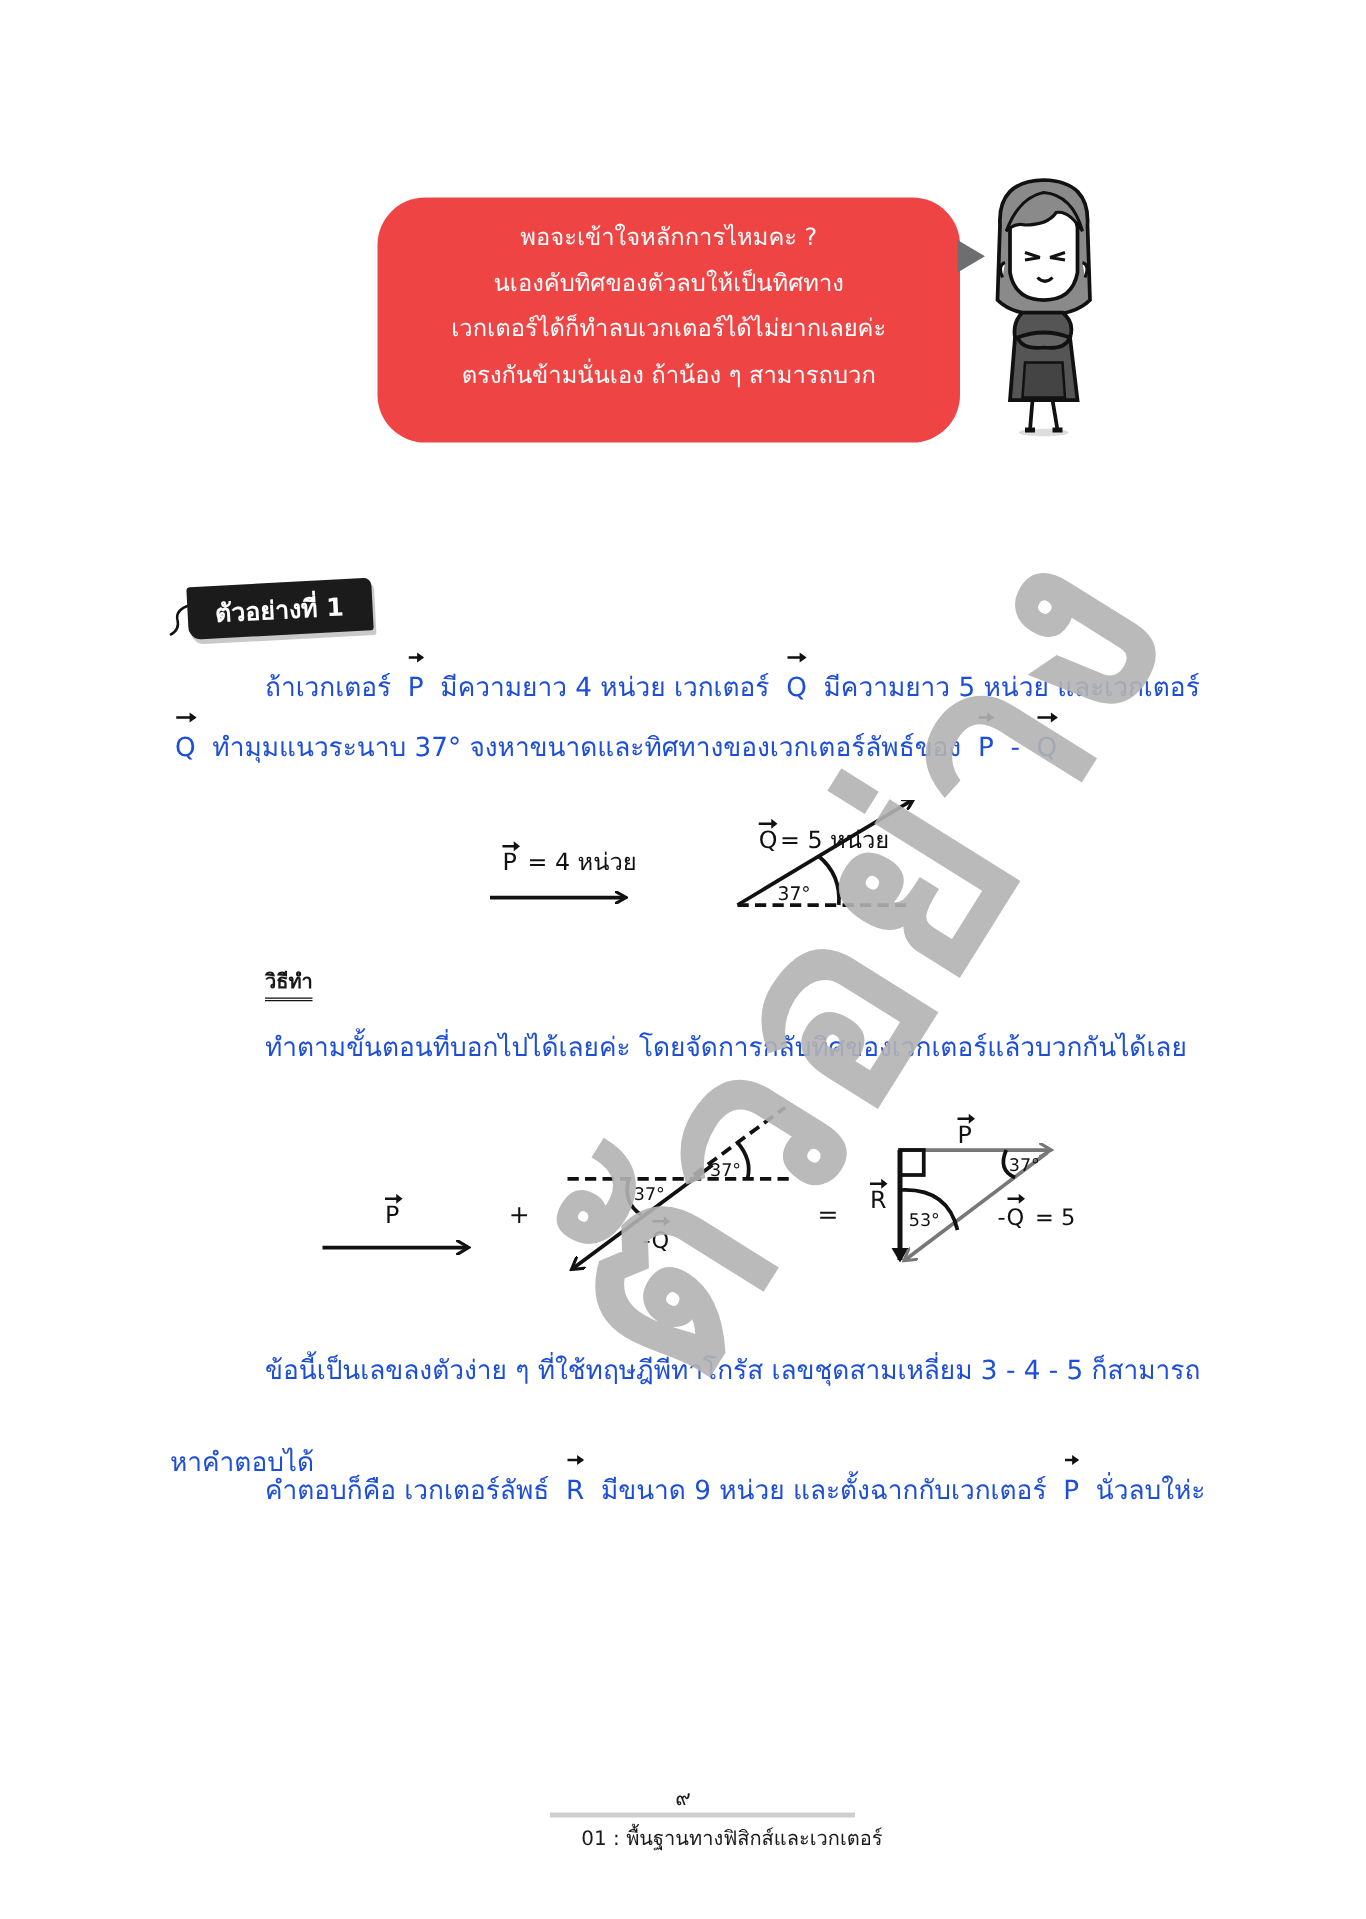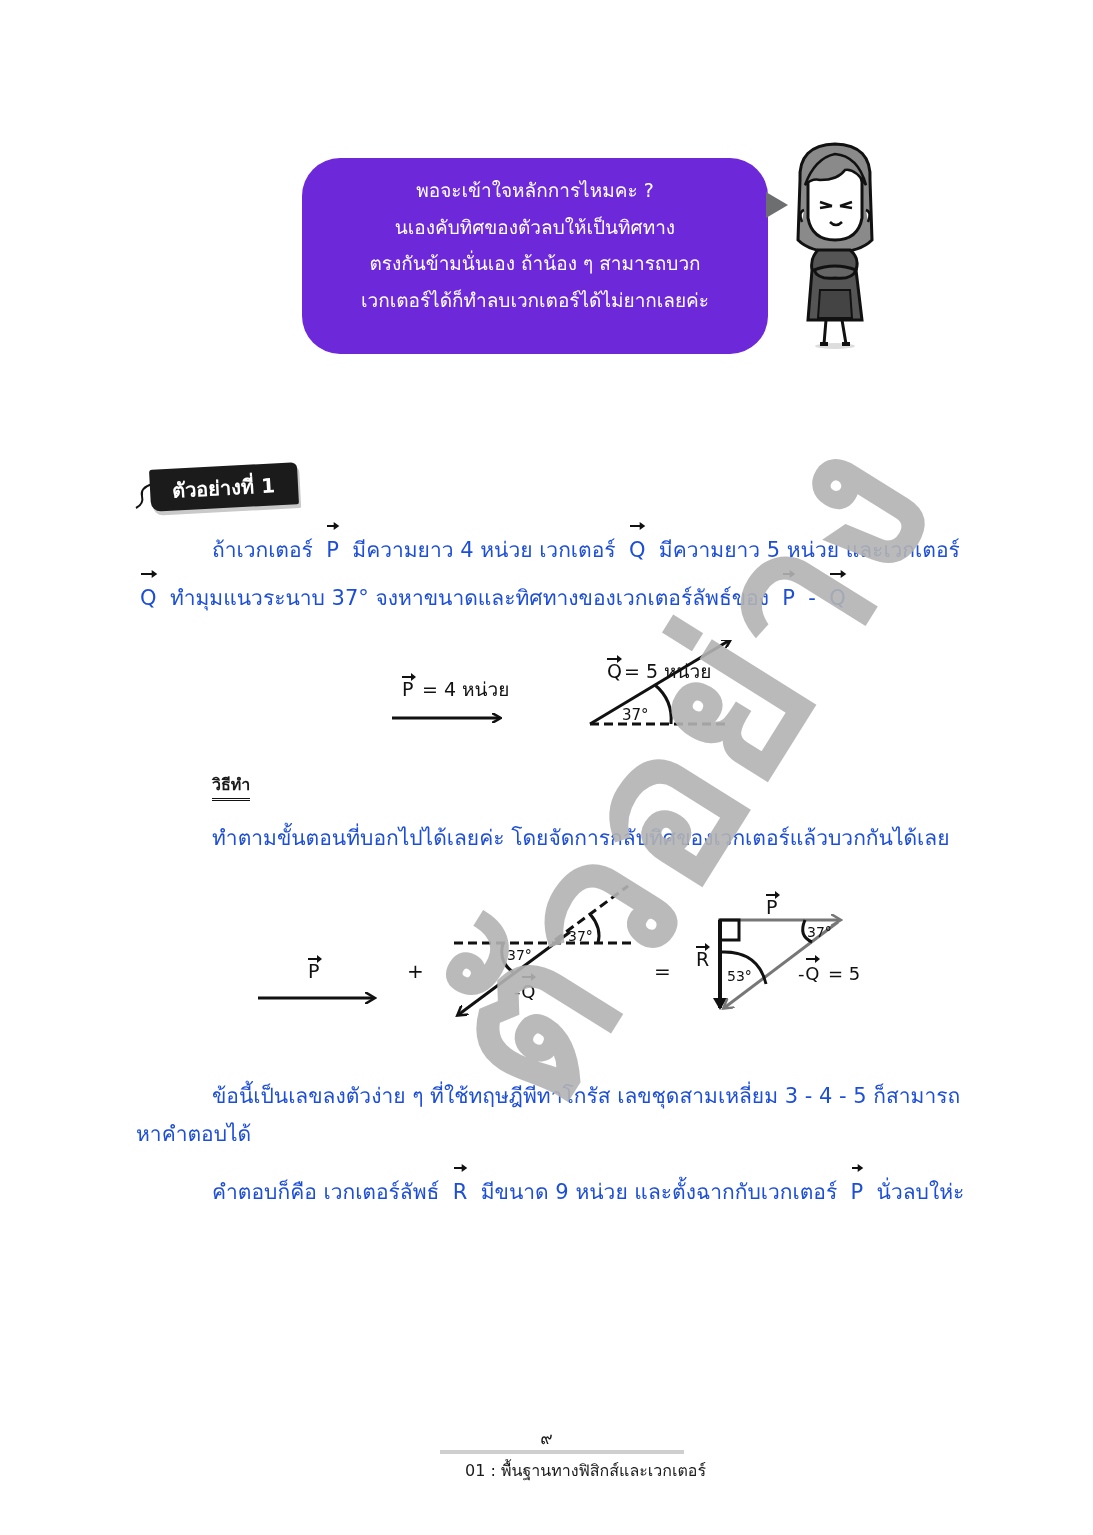--- a/index.html
+++ b/index.html
@@ -1,21 +1,21 @@
 <!DOCTYPE html>
 <html><head>
 <meta charset="utf-8">
 <style>
   html, body { margin:0; padding:0; background:#ffffff; }
   body { width:1093px; height:1535px; position:relative; overflow:hidden;
          font-family:"DejaVu Sans", "Liberation Sans", sans-serif; color:#1a1a1a; }
   .abs { position:absolute; }
 
   
-  .bubble { left:302px; top:158px; width:466px; height:196px; background:#6d28d9;
+  .bubble { left:302px; top:158px; width:466px; height:196px; background:#ef4444;
             border-radius:38px; color:#ffffff; text-align:center; font-size:19px;
             line-height:36.5px; padding-top:14px; box-sizing:border-box; }
   .bubble-tail { left:766px; top:192px; width:0; height:0;
                  border-top:13px solid transparent; border-bottom:13px solid transparent;
                  border-left:22px solid #6d6e70; }
   .bubble .line { display:block; white-space:nowrap; }
 
   
   .tag { left:150px; top:466px; width:148px; height:42px; background:#1b1b1b;
          transform:rotate(-3deg); border-radius:3px 6px 2px 10px;
@@ -46,22 +46,22 @@
   .footer-num { left:0; width:1093px; top:1424px; text-align:center; font-size:17px; }
   .footer-rule { left:440px; top:1450px; width:244px; height:4px; background:#cfcfcf; }
   .footer-title { left:0; width:1093px; top:1458px; text-align:center; font-size:16px;margin-left:39px; }
 </style>
 </head>
 <body>
 
 <div class="abs bubble">
   <span class="line">พอจะเข้าใจหลักการไหมคะ ?</span>
   <span class="line">นเองคับทิศของตัวลบให้เป็นทิศทาง</span>
+  <span class="line">เวกเตอร์ได้ก็ทำลบเวกเตอร์ได้ไม่ยากเลยค่ะ</span>
   <span class="line">ตรงกันข้ามนั่นเอง ถ้าน้อง ๆ สามารถบวก</span>
-  <span class="line">เวกเตอร์ได้ก็ทำลบเวกเตอร์ได้ไม่ยากเลยค่ะ</span>
 </div>
 <div class="abs bubble-tail"></div>
 
 <svg class="abs" style="left:790px;top:140px" width="90" height="210" viewBox="0 0 90 210">
 
   <path d="M10,40 Q8,5 45,4 Q82,5 80,40 L82,100 Q70,112 45,112 Q20,112 8,100 Z" fill="#8a8a8a" stroke="#111" stroke-width="3"></path>
 
   <path d="M18,42 Q20,25 45,24 Q70,25 72,42 L72,78 Q68,100 45,100 Q22,100 18,78 Z" fill="#fff" stroke="#111" stroke-width="3"></path>
 
   <path d="M15,45 Q25,18 45,14 Q68,16 76,45 Q65,28 55,30 Q48,40 30,40 Q22,38 15,45 Z" fill="#8a8a8a" stroke="#111" stroke-width="2.5"></path>
@@ -180,21 +180,21 @@
   <text x="446" y="86" font-size="19" fill="#111">R</text>
   <line x1="446" y1="67" x2="458" y2="67" stroke="#111" stroke-width="2"></line>
   <path d="M455,63 L460,67 L455,71" fill="#111"></path>
   <text x="548" y="100" font-size="18" fill="#111">-Q</text>
   <line x1="556" y1="79" x2="568" y2="79" stroke="#111" stroke-width="2"></line>
   <path d="M565,75 L570,79 L565,83" fill="#111"></path>
   <text x="578" y="100" font-size="18" fill="#111">= 5</text>
 </svg>
 
 <div class="abs para" style="left:212px;top:1074px">ข้อนี้เป็นเลขลงตัวง่าย ๆ ที่ใช้ทฤษฎีพีทาโกรัส เลขชุดสามเหลี่ยม 3 - 4 - 5 ก็สามารถ</div>
-<div class="abs para" style="left:136px;top:1112px">หาคำตอบได้</div>
+<div class="abs para" style="left:136px;top:1148px">หาคำตอบได้</div>
 
 <div class="abs para" style="left:212px;top:1170px">
   <span>คำตอบก็คือ เวกเตอร์ลัพธ์</span>&nbsp;
   <span class="vec">R</span>&nbsp;
   <span>มีขนาด 9 หน่วย และตั้งฉากกับเวกเตอร์</span>&nbsp;
   <span class="vec">P</span>&nbsp;
   <span>นั่วลบให่ะ</span>
 </div>
 
 <div class="abs watermark" style="left:350px;top:990px">ตัวอย่าง</div>

